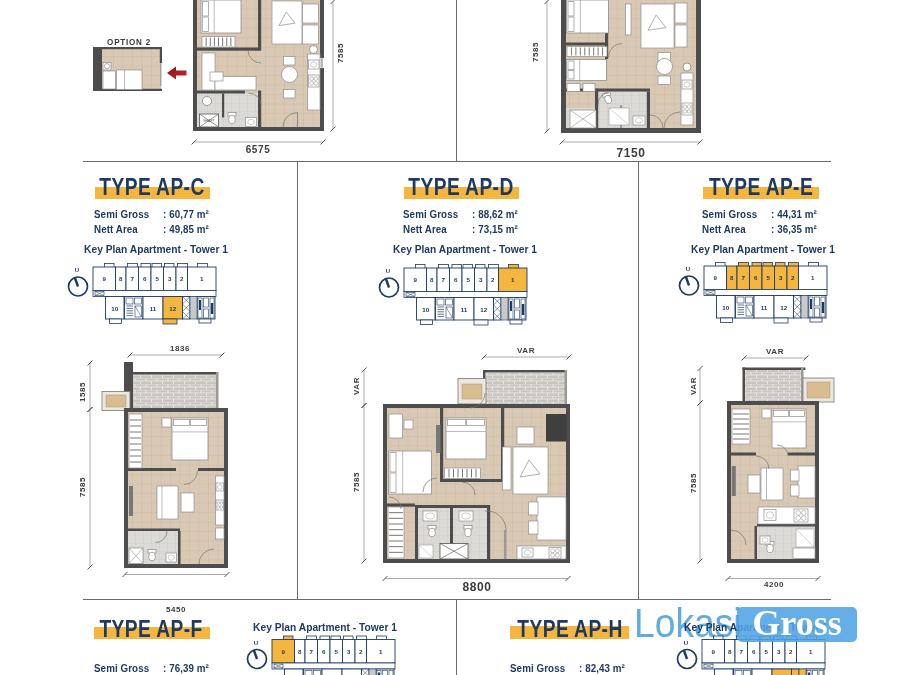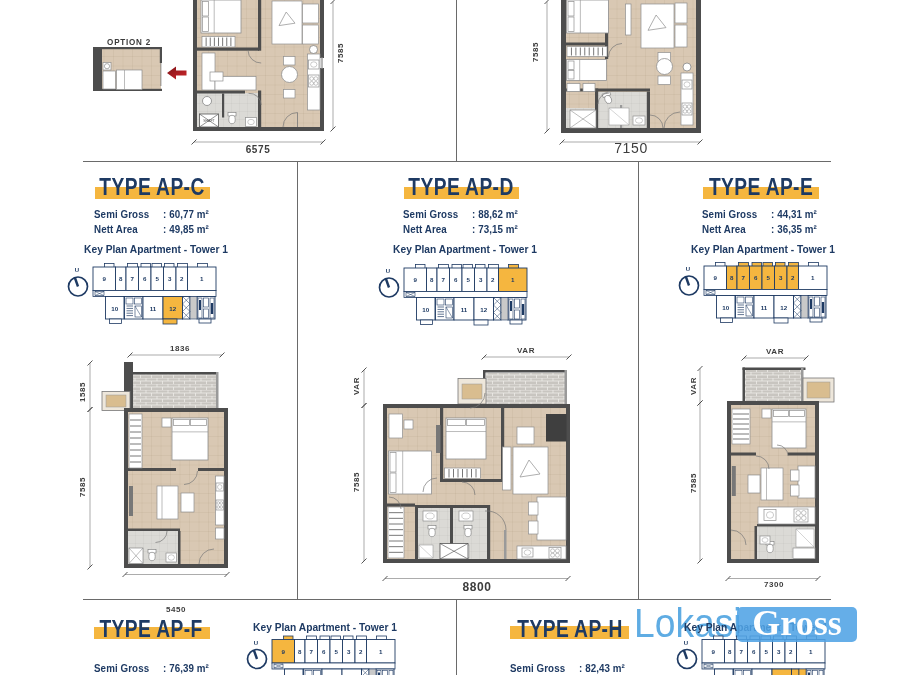--- a/index.html
+++ b/index.html
@@ -534,21 +534,21 @@
     <path d="M650 115 A13 13 0 0 1 663 128" fill="none" stroke="#777" stroke-width="0.7"></path>
     <path d="M664 128 A16 16 0 0 1 680 112" fill="none" stroke="#777" stroke-width="0.7"></path>
     <line x1="547" y1="1.5" x2="547" y2="131" stroke="#888" stroke-width="0.7"></line>
     <line x1="544.5" y1="4.0" x2="549.5" y2="-1.0" stroke="#444" stroke-width="0.9"></line>
     <line x1="544.5" y1="133.5" x2="549.5" y2="128.5" stroke="#444" stroke-width="0.9"></line>
     <line x1="562" y1="142" x2="700" y2="142" stroke="#888" stroke-width="0.7"></line>
     <line x1="559.5" y1="144.5" x2="564.5" y2="139.5" stroke="#444" stroke-width="0.9"></line>
     <line x1="697.5" y1="144.5" x2="702.5" y2="139.5" stroke="#444" stroke-width="0.9"></line>
   </svg>
 <div style="position:absolute;left:536px;top:52px;transform:translate(-50%,-50%) rotate(-90deg);font-size:8px;color:#3d3d3d;font-weight:700;white-space:nowrap;line-height:1;letter-spacing:0.6px">7585</div>
-<div style="position:absolute;left:0px;top:141px;left:631px;transform:translateX(-50%) scale(1,1);font-size:14px;color:#3d3d3d;font-weight:400;white-space:nowrap;line-height:1;letter-spacing:0.6px">7150</div>
+<div style="position:absolute;left:0px;top:147px;left:631px;transform:translateX(-50%) scale(1,1);font-size:12px;color:#3d3d3d;font-weight:700;white-space:nowrap;line-height:1;letter-spacing:0.6px">7150</div>
 <svg style="position:absolute;left:60px;top:340px;" width="235" height="255" viewBox="60 340 235 255">
     <rect x="133" y="374" width="85" height="34" fill="url(#brick)"></rect>
     <rect x="124" y="362" width="9" height="50" fill="#4d4d4d"></rect>
     <rect x="133" y="372" width="85" height="2.5" fill="#4d4d4d"></rect>
     <rect x="216" y="372" width="2.5" height="38" fill="#9a9a9a"></rect>
     <rect x="102" y="391.5" width="28" height="19" fill="#eee7db" stroke="#777" stroke-width="0.8"></rect>
     <rect x="106" y="395" width="20" height="12" fill="#d9bd8f" stroke="#999" stroke-width="0.5"></rect>
     <rect x="128" y="412" width="96" height="152" fill="url(#tan)"></rect>
     <rect x="128" y="531" width="52" height="33" fill="url(#gry)"></rect>
     <rect x="124" y="408" width="104" height="4" fill="#4d4d4d"></rect>
@@ -788,12 +788,12 @@
     <line x1="700" y1="403" x2="700" y2="561" stroke="#888" stroke-width="0.7"></line>
     <line x1="697.5" y1="405.5" x2="702.5" y2="400.5" stroke="#444" stroke-width="0.9"></line>
     <line x1="697.5" y1="563.5" x2="702.5" y2="558.5" stroke="#444" stroke-width="0.9"></line>
     <line x1="728" y1="578.5" x2="818" y2="578.5" stroke="#888" stroke-width="0.7"></line>
     <line x1="725.5" y1="581.0" x2="730.5" y2="576.0" stroke="#444" stroke-width="0.9"></line>
     <line x1="815.5" y1="581.0" x2="820.5" y2="576.0" stroke="#444" stroke-width="0.9"></line>
   </svg>
 <div style="position:absolute;left:0px;top:347.5px;left:775px;transform:translateX(-50%) scale(1,1);font-size:8px;color:#3d3d3d;font-weight:700;white-space:nowrap;line-height:1;letter-spacing:0.6px">VAR</div>
 <div style="position:absolute;left:694px;top:386px;transform:translate(-50%,-50%) rotate(-90deg);font-size:8px;color:#3d3d3d;font-weight:700;white-space:nowrap;line-height:1;letter-spacing:0.6px">VAR</div>
 <div style="position:absolute;left:694px;top:483px;transform:translate(-50%,-50%) rotate(-90deg);font-size:8px;color:#3d3d3d;font-weight:700;white-space:nowrap;line-height:1;letter-spacing:0.6px">7585</div>
-<div style="position:absolute;left:0px;top:580.5px;left:774px;transform:translateX(-50%) scale(1,1);font-size:8px;color:#3d3d3d;font-weight:700;white-space:nowrap;line-height:1;letter-spacing:0.6px">7300</div>
+<div style="position:absolute;left:0px;top:580.5px;left:774px;transform:translateX(-50%) scale(1,1);font-size:8px;color:#3d3d3d;font-weight:700;white-space:nowrap;line-height:1;letter-spacing:0.6px">4200</div>
 </body></html>

